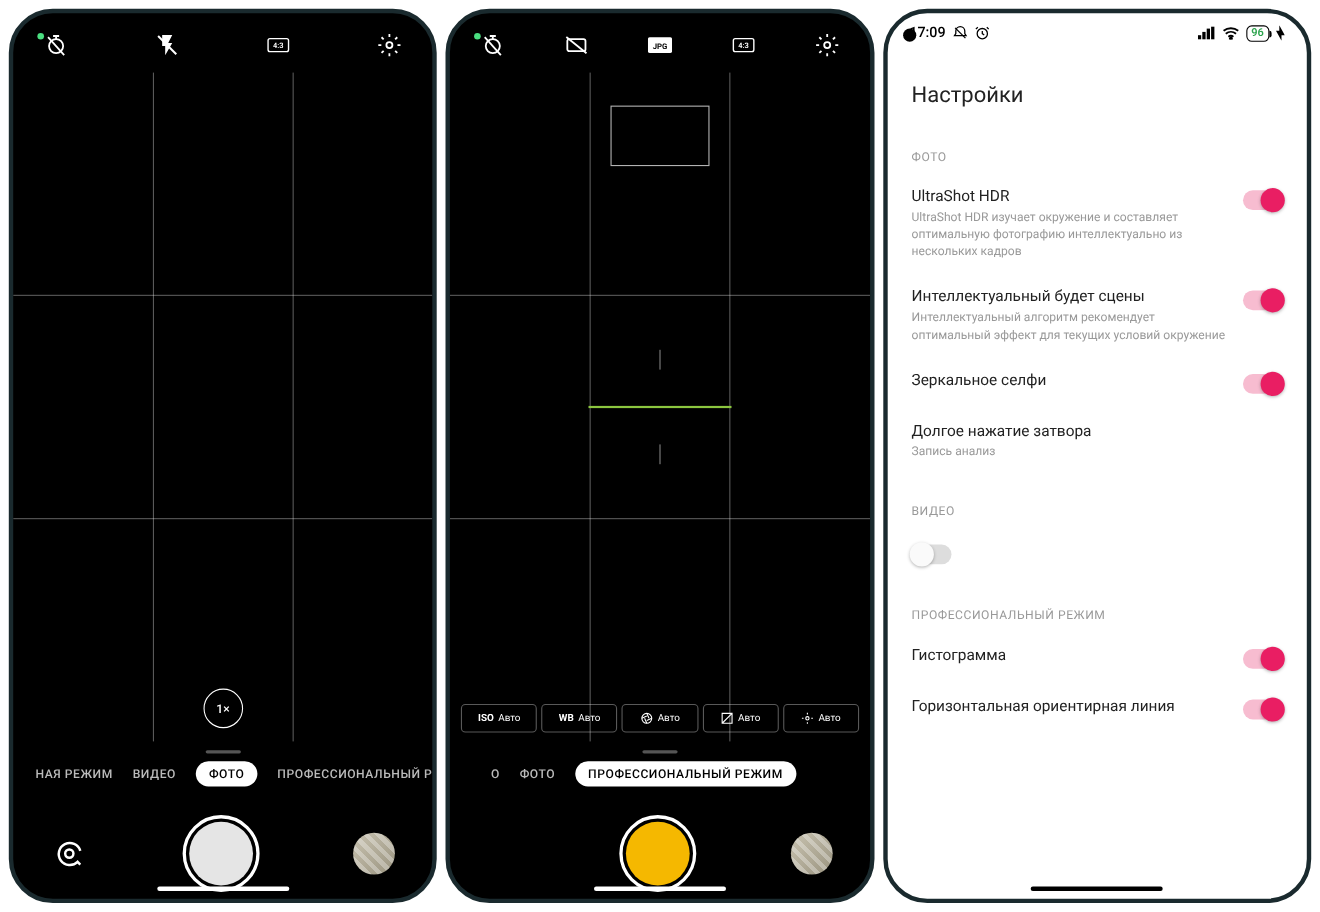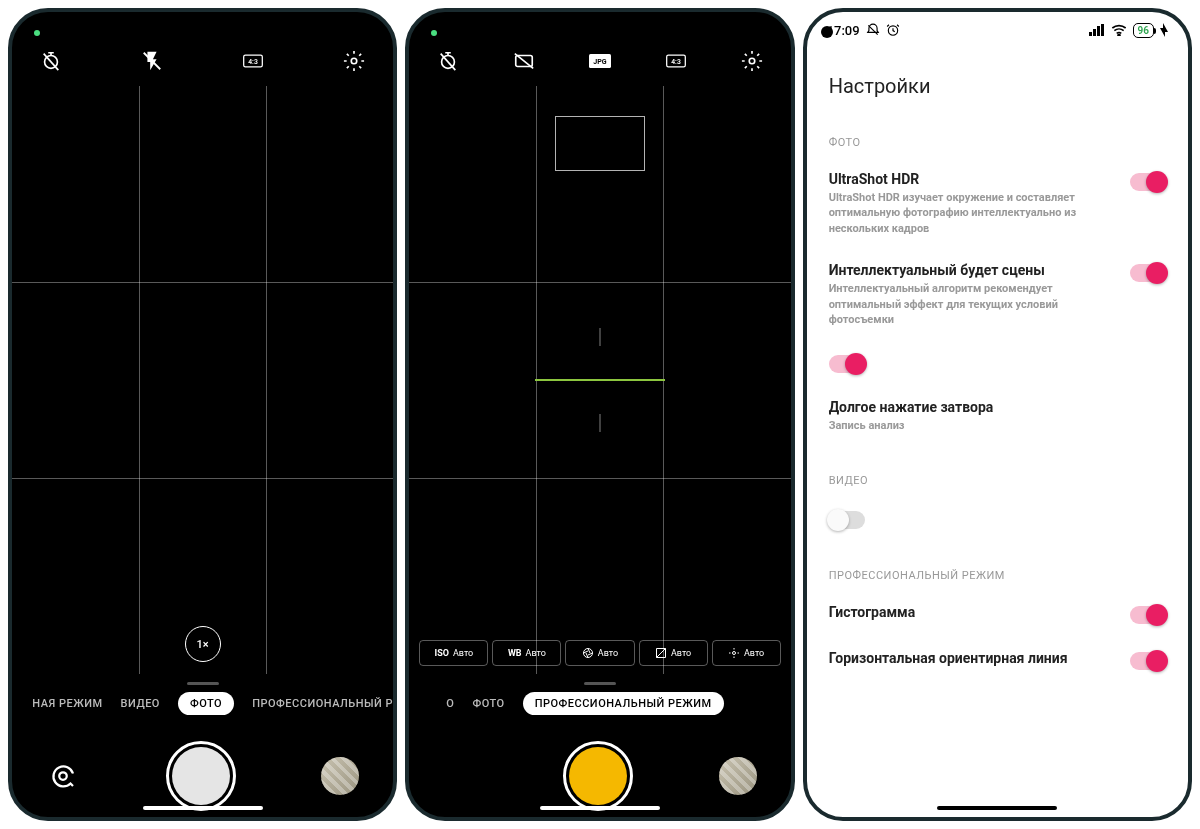--- a/index.html
+++ b/index.html
@@ -54,21 +54,20 @@
     font-size: 13px;
     font-weight: 500;
   }
   .status-left, .status-right { display: flex; align-items: center; gap: 6px; }
   .top-controls {
     display: flex;
     justify-content: space-between;
     align-items: center;
     padding: 18px 28px 10px;
     color: #fff;
-    margin-top: 20px;
   }
   .top-icon { width: 22px; height: 22px; display:flex; align-items:center; justify-content:center; }
   .viewfinder {
     flex: 1;
     position: relative;
     margin: 4px 0;
   }
   .grid-lines {
     position: absolute;
     inset: 0;
@@ -236,21 +235,20 @@
     color: #999;
     letter-spacing: 0.5px;
     margin: 24px 0 12px;
   }
   .setting-row {
     display: flex;
     align-items: flex-start;
     justify-content: space-between;
     gap: 14px;
     padding: 10px 0 16px;
-    font-weight: bold;
   }
   .setting-main { flex: 1; }
   .setting-title { font-size: 14px; color: #222; margin-bottom: 3px; }
   .setting-desc { font-size: 11px; color: #999; line-height: 1.4; }
   .toggle {
     width: 36px; height: 18px;
     border-radius: 10px;
     position: relative;
     flex-shrink: 0;
     margin-top: 2px;
@@ -495,28 +493,31 @@
         <div class="setting-desc">UltraShot HDR изучает окружение и составляет оптимальную фотографию интеллектуально из нескольких кадров</div>
       </div>
       <div class="toggle on">
           <div class="knob"></div>
         </div>
     </div>
 
     <div class="setting-row">
       <div class="setting-main">
         <div class="setting-title">Интеллектуальный будет сцены</div>
-        <div class="setting-desc">Интеллектуальный алгоритм рекомендует оптимальный эффект для текущих условий фотосъемки</div>
+        <div class="setting-desc">Интеллектуальный алгоритм рекомендует оптимальный эффект для текущих условий окружение</div>
       </div>
       <div class="toggle on">
           <div class="knob"></div>
         </div>
     </div>
 
     <div class="setting-row">
+      <div class="setting-main">
+        <div class="setting-title">Зеркальное селфи</div>
+      </div>
       <div class="toggle on">
           <div class="knob"></div>
         </div>
     </div>
 
     <div class="setting-row">
       <div class="setting-main">
         <div class="setting-title">Долгое нажатие затвора</div>
         <div class="setting-desc">Запись анализ</div>
       </div>

